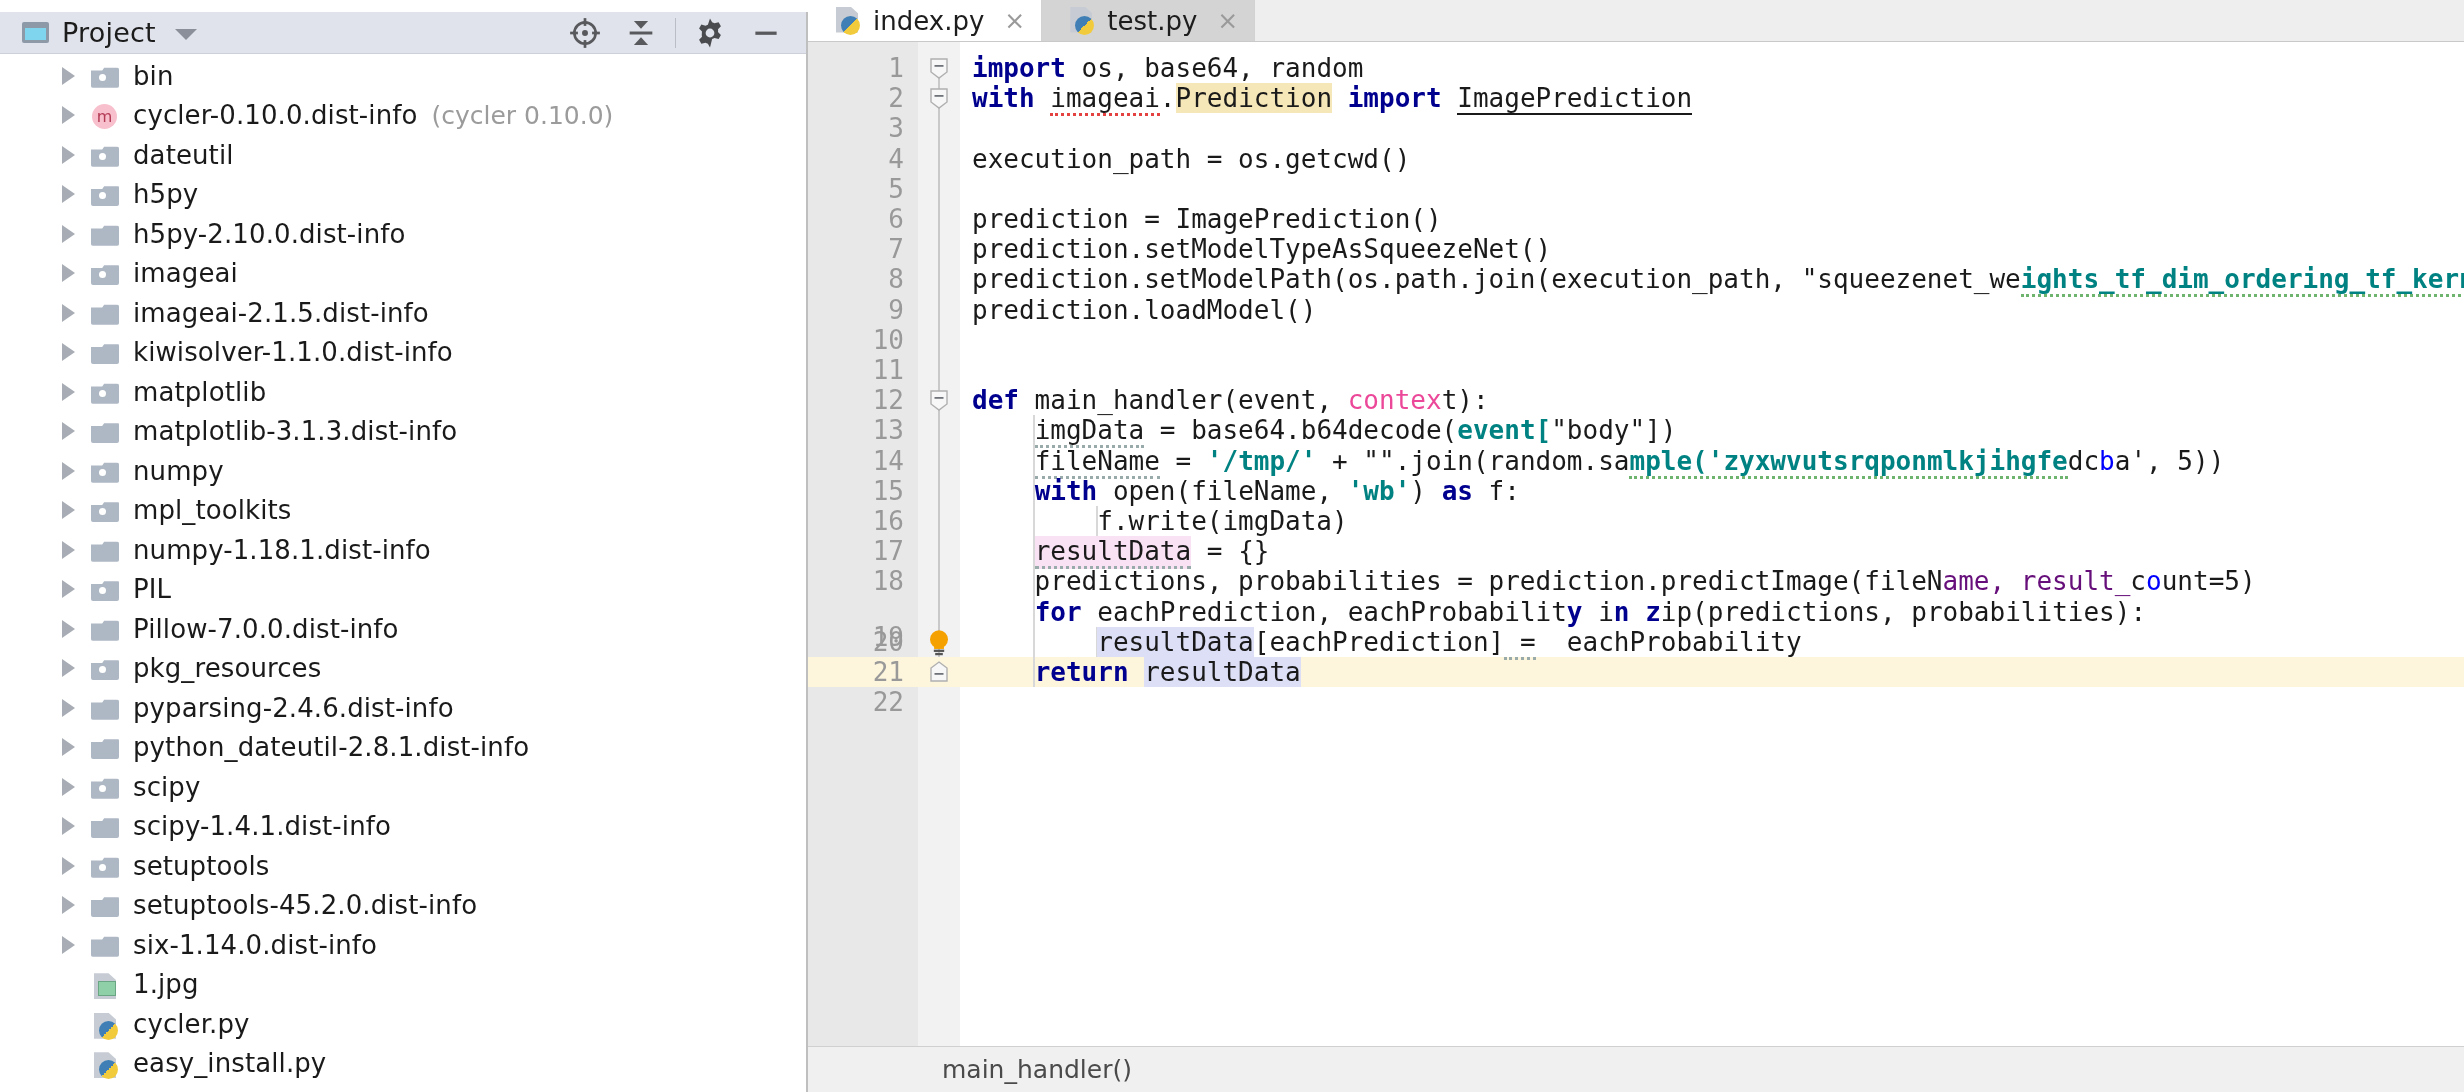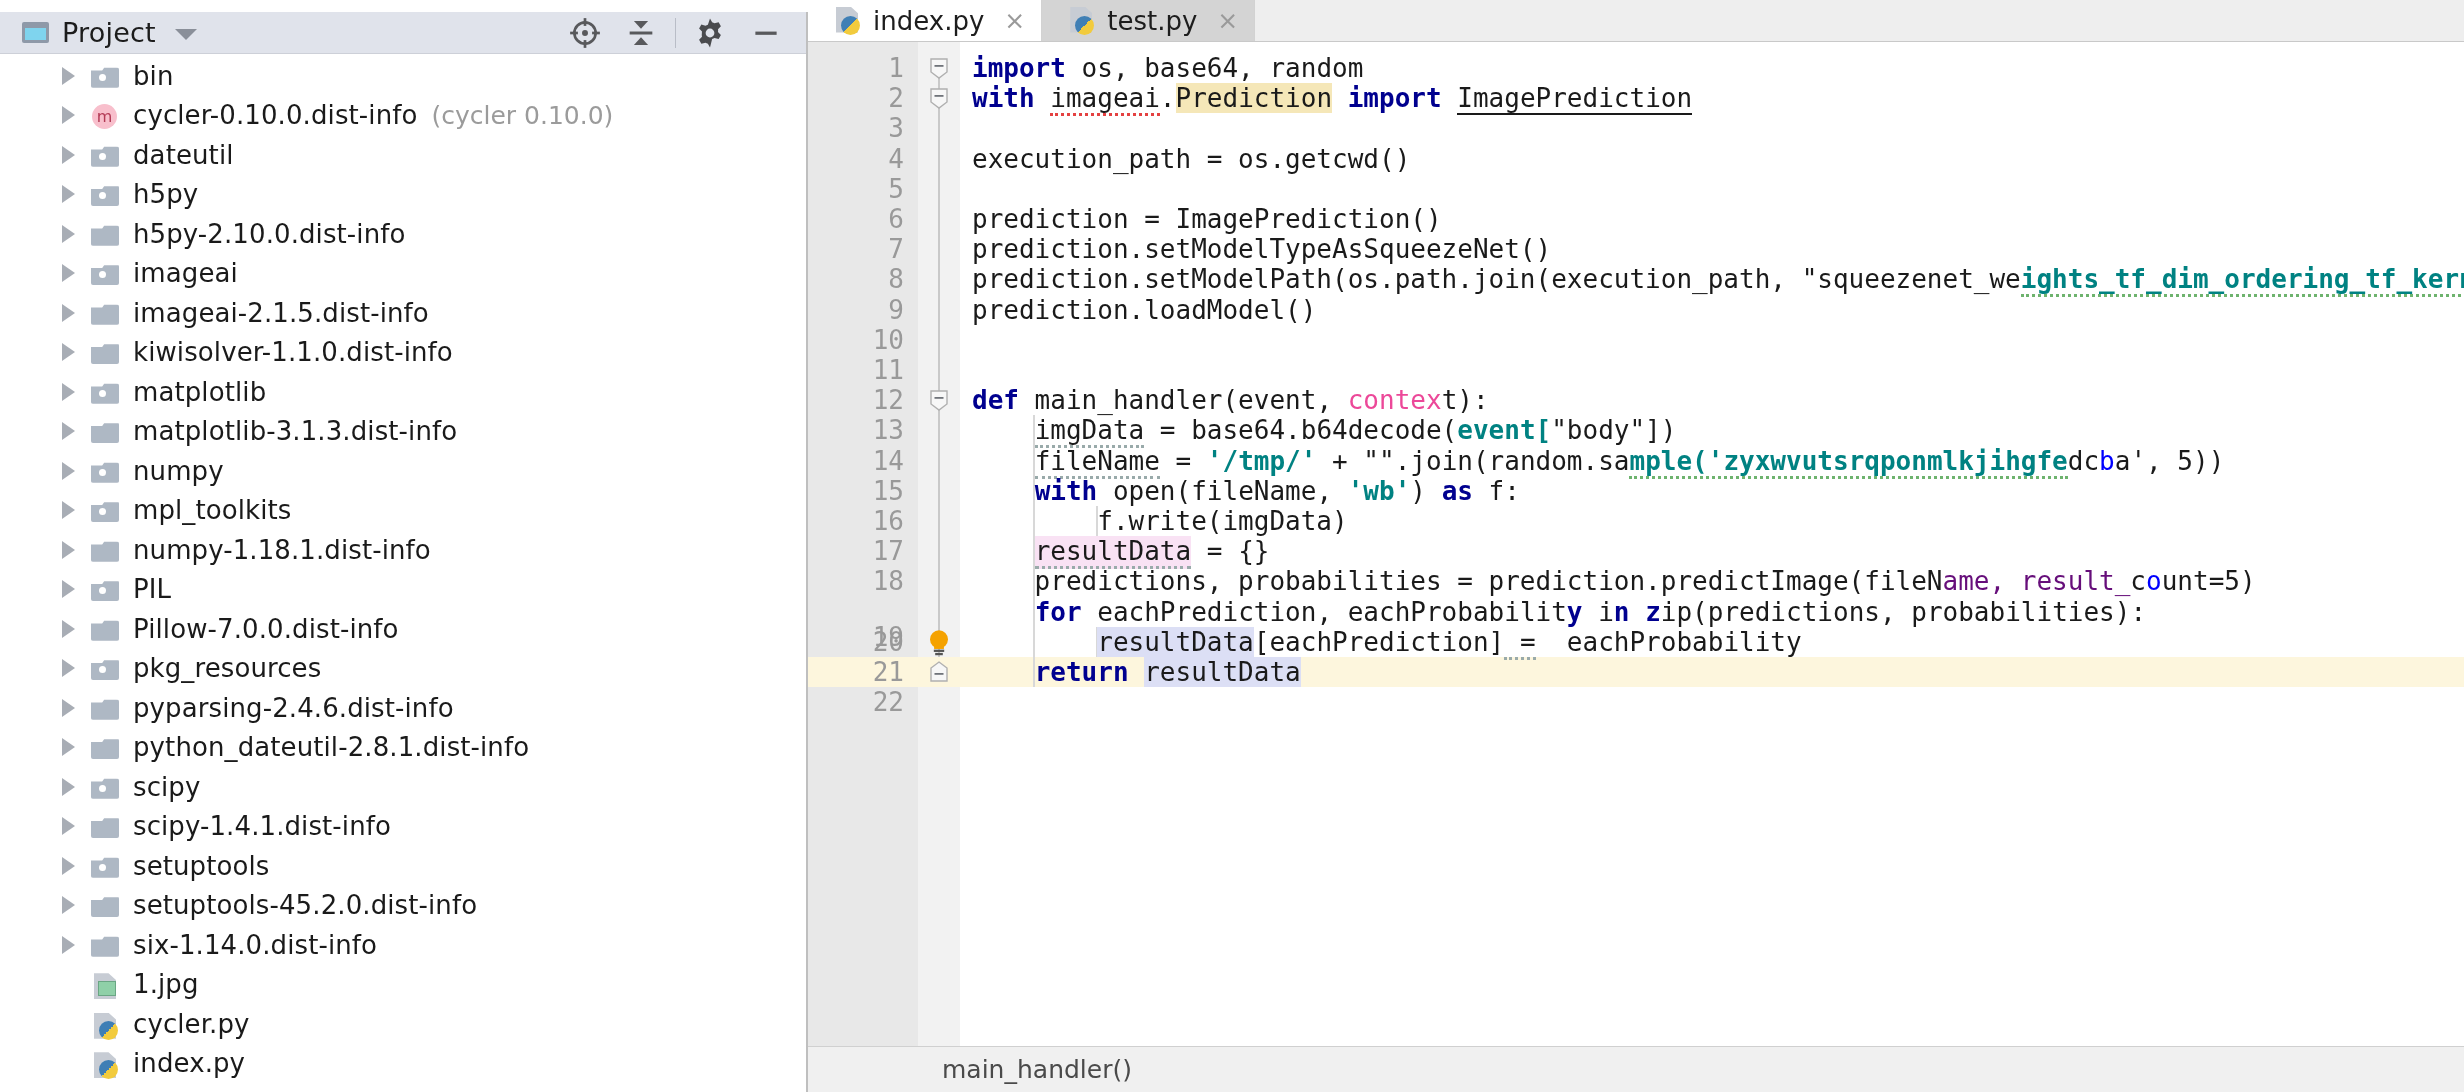--- a/index.html
+++ b/index.html
@@ -420,20 +420,25 @@
         </div>
         <div class="row">
           <div class="arrow hidden"></div>
           <div class="ico file img"></div>
           <span class="label">1.jpg</span>
         </div>
         <div class="row">
           <div class="arrow hidden"></div>
           <div class="ico file py"></div>
           <span class="label">cycler.py</span>
+        </div>
+        <div class="row">
+          <div class="arrow hidden"></div>
+          <div class="ico file py"></div>
+          <span class="label">easy_install.py</span>
         </div>
         <div class="row">
           <div class="arrow hidden"></div>
           <div class="ico file py"></div>
           <span class="label">index.py</span>
         </div>
       </div>
   </div>
 
   <div id="editor-side">

